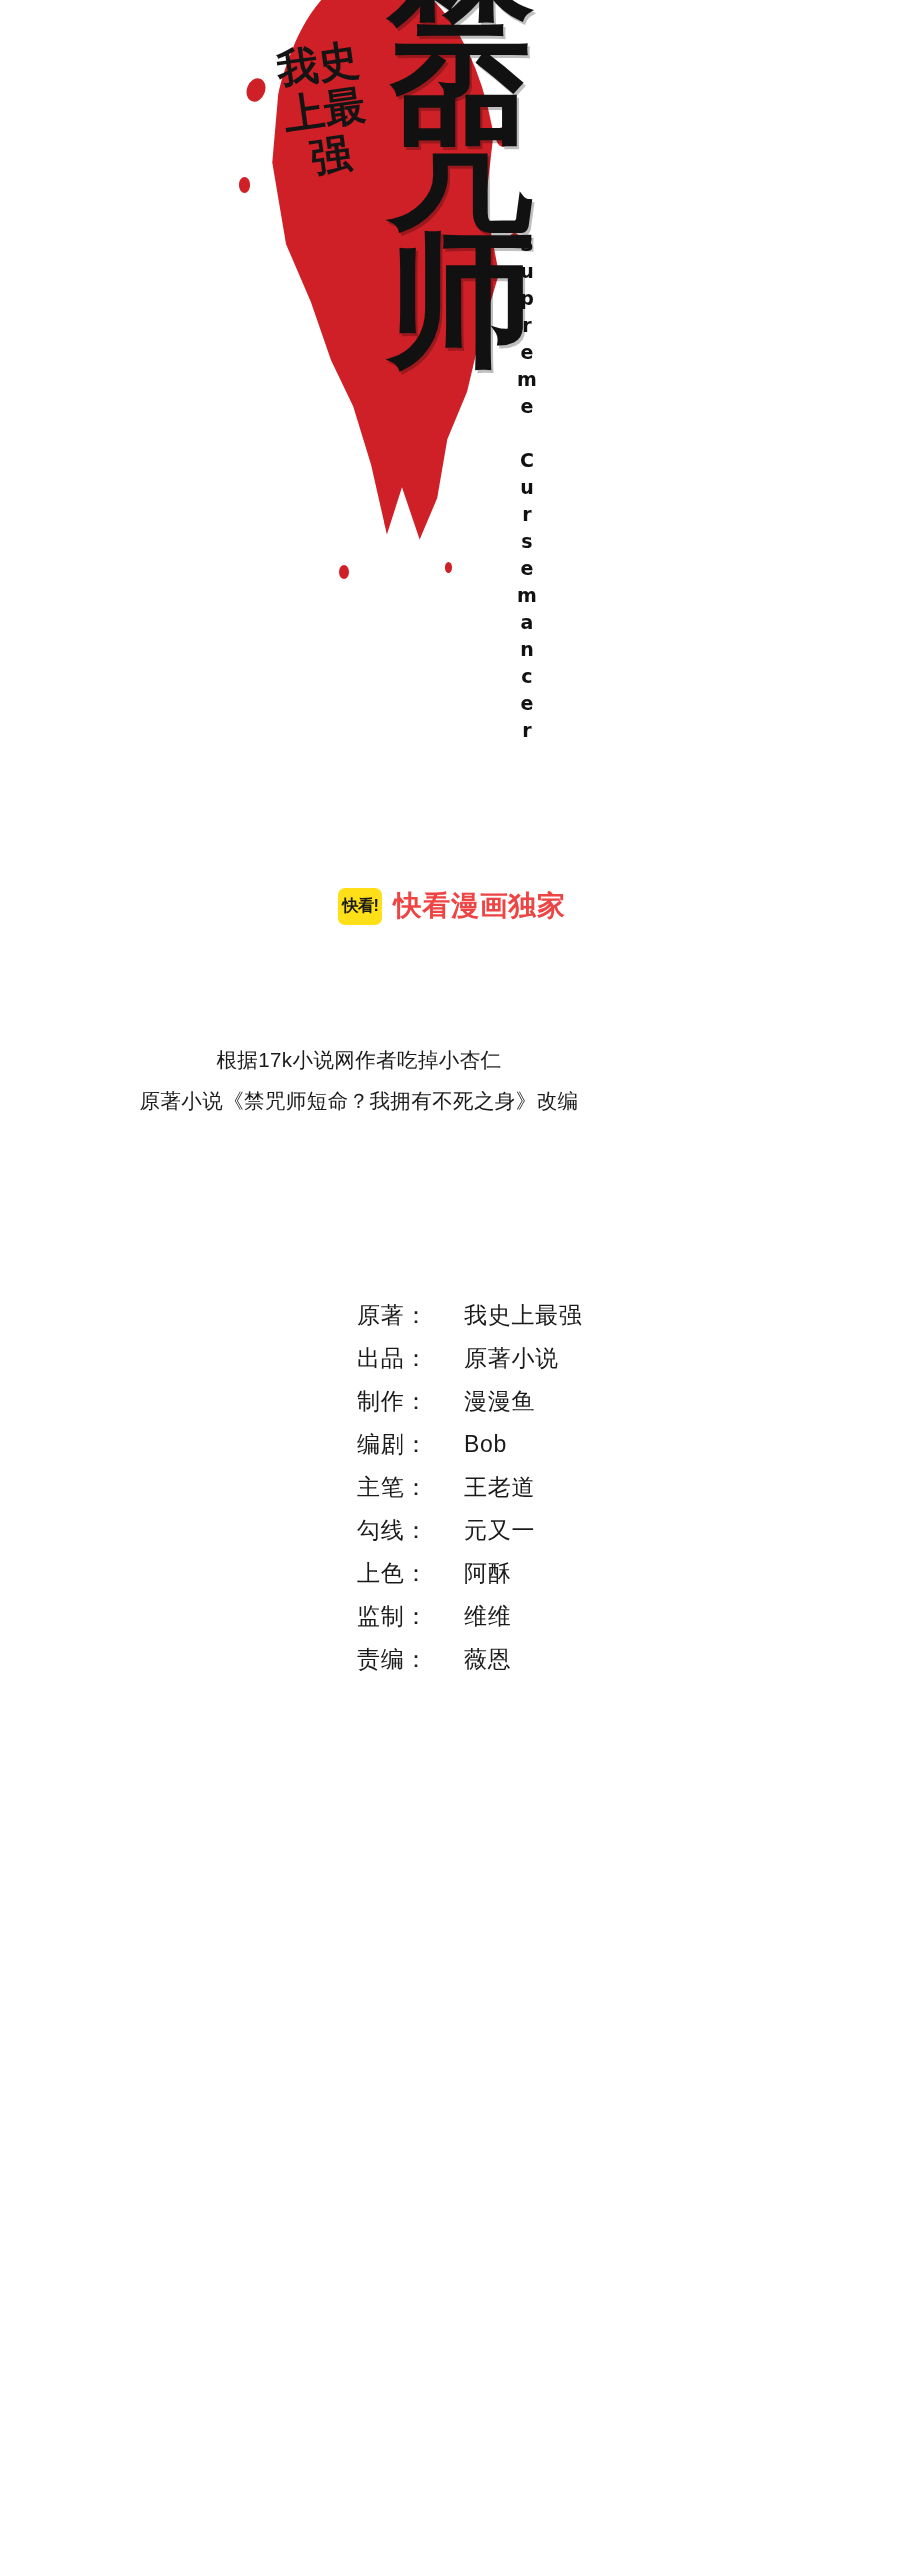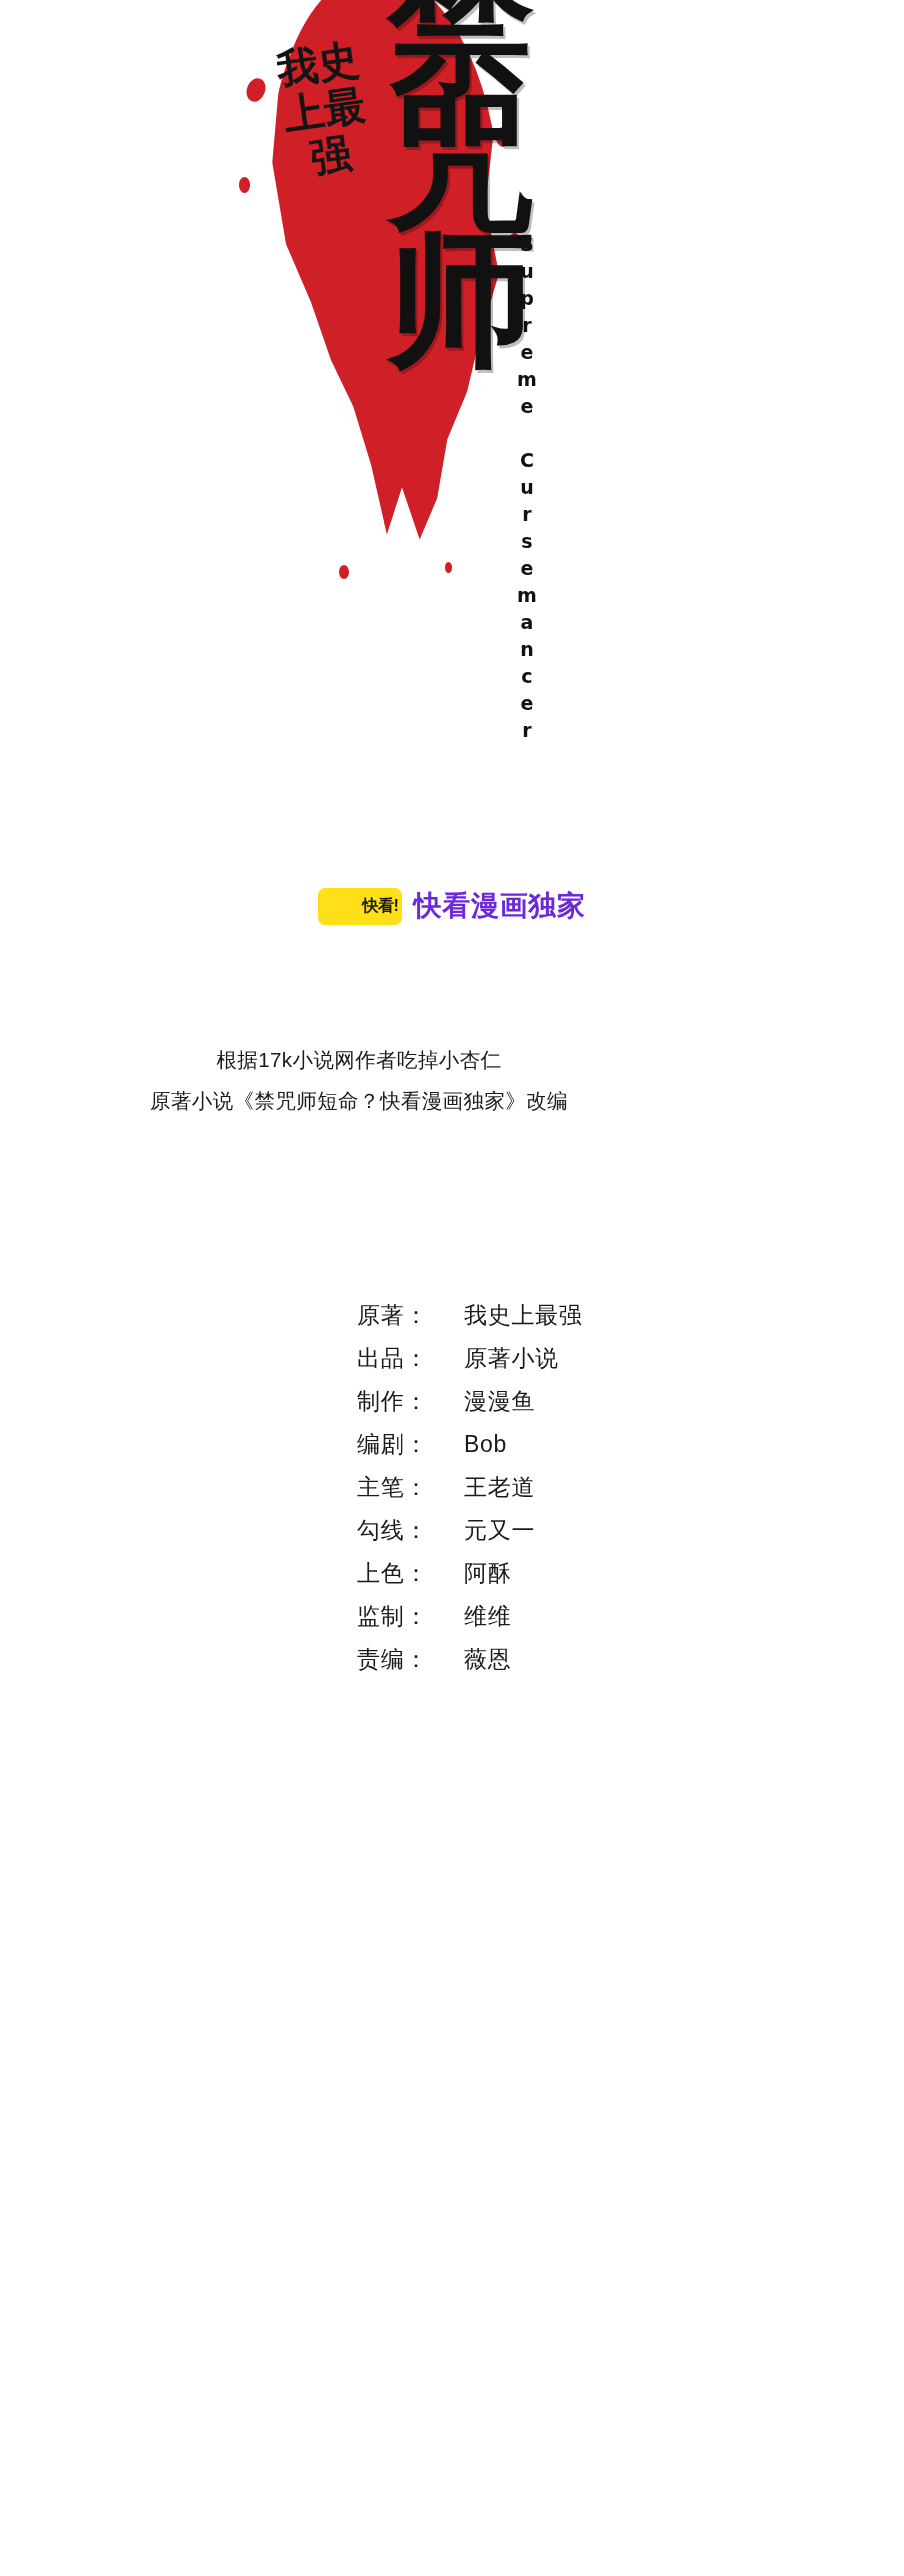--- a/index.html
+++ b/index.html
@@ -136,26 +136,25 @@
     background: #ffe018;
     border-radius: 7px;
     display: flex;
     align-items: center;
     justify-content: center;
     color: #1a1a1a;
     font-size: 16.3px;
     font-weight: 700;
     font-family: "Liberation Sans", sans-serif;
     letter-spacing: -0.7px;
-    padding-left: 40px;
   }
   .badge-text {
     font-size: 28px;
     font-weight: 700;
-    color: #6d28d9;
+    color: #ef4444;
     letter-spacing: 0.7px;
   }
 
   
   .source-block {
     position: absolute;
     left: 0;
     top: 1039px;
     width: 718px;
     text-align: center;
@@ -216,21 +215,21 @@
     <div class="title-en">Supreme Cursemancer</div>
   </div>
 
   <div class="badge-row">
     <div class="badge-mark">快看!</div>
     <div class="badge-text">快看漫画独家</div>
   </div>
 
   <div class="source-block">
     <div>根据17k小说网作者吃掉小杏仁</div>
-    <div>原著小说《禁咒师短命？快看漫画独家》改编</div>
+    <div>原著小说《禁咒师短命？我拥有不死之身》改编</div>
   </div>
 
   <div class="credits">
     <div class="credit-row">
       <div class="credit-label">原著：</div>
       <div class="credit-value">我史上最强</div>
     </div>
     <div class="credit-row">
       <div class="credit-label">出品：</div>
       <div class="credit-value">原著小说</div>

